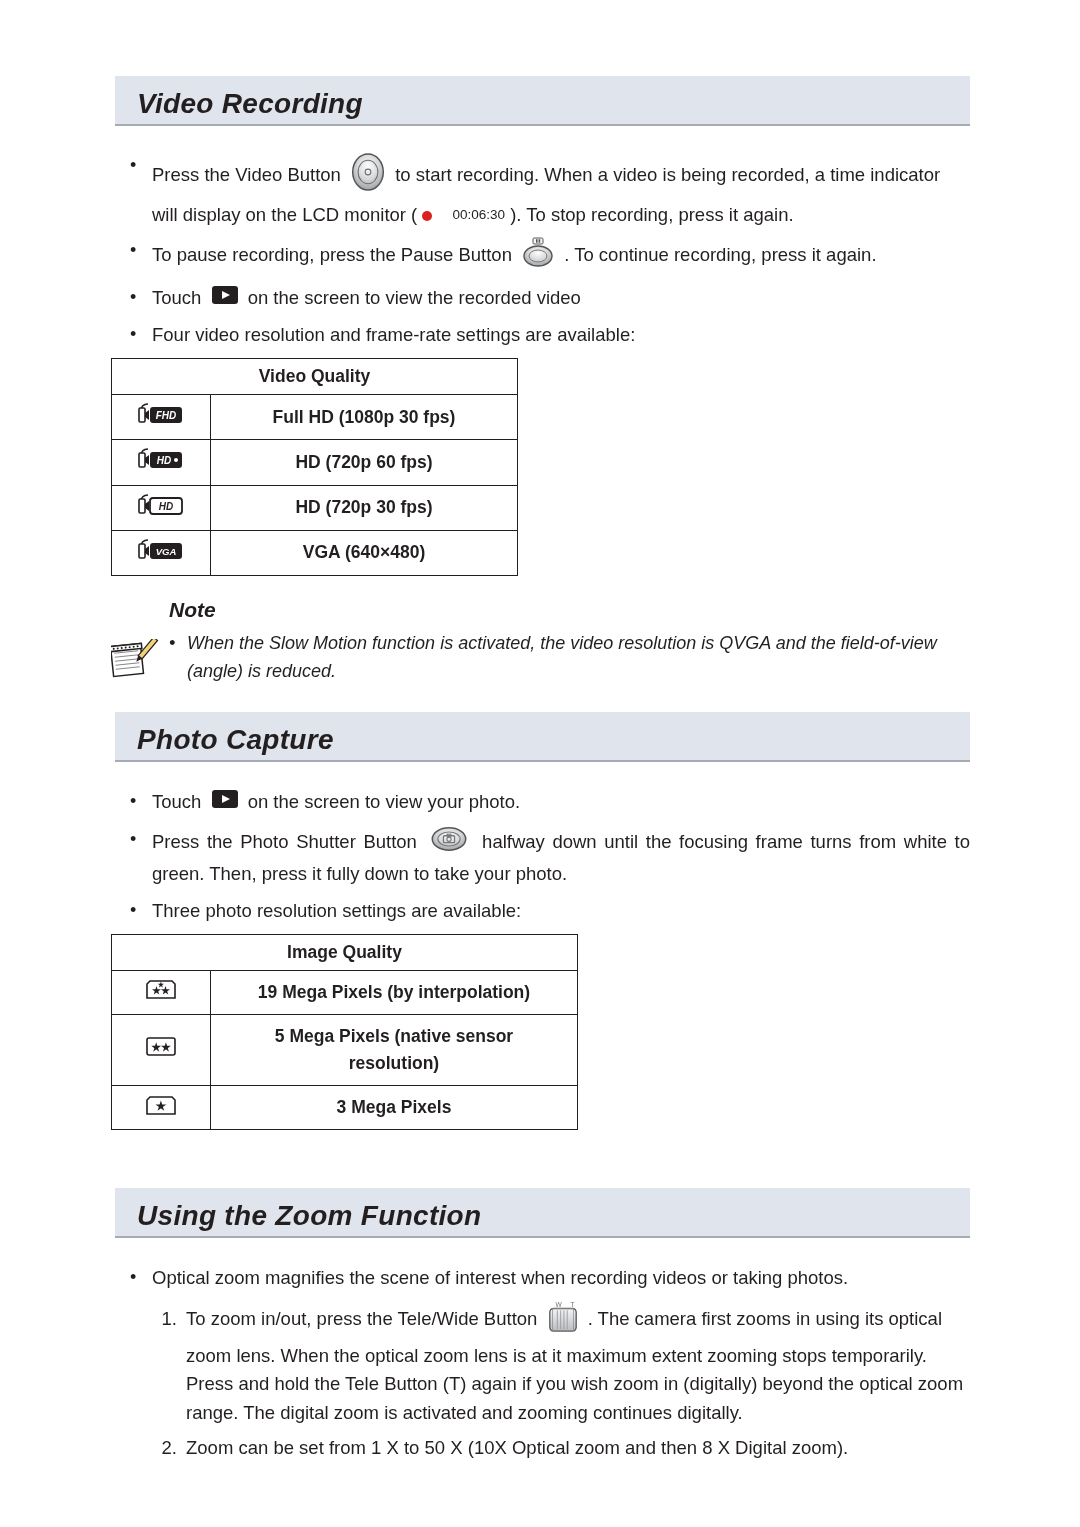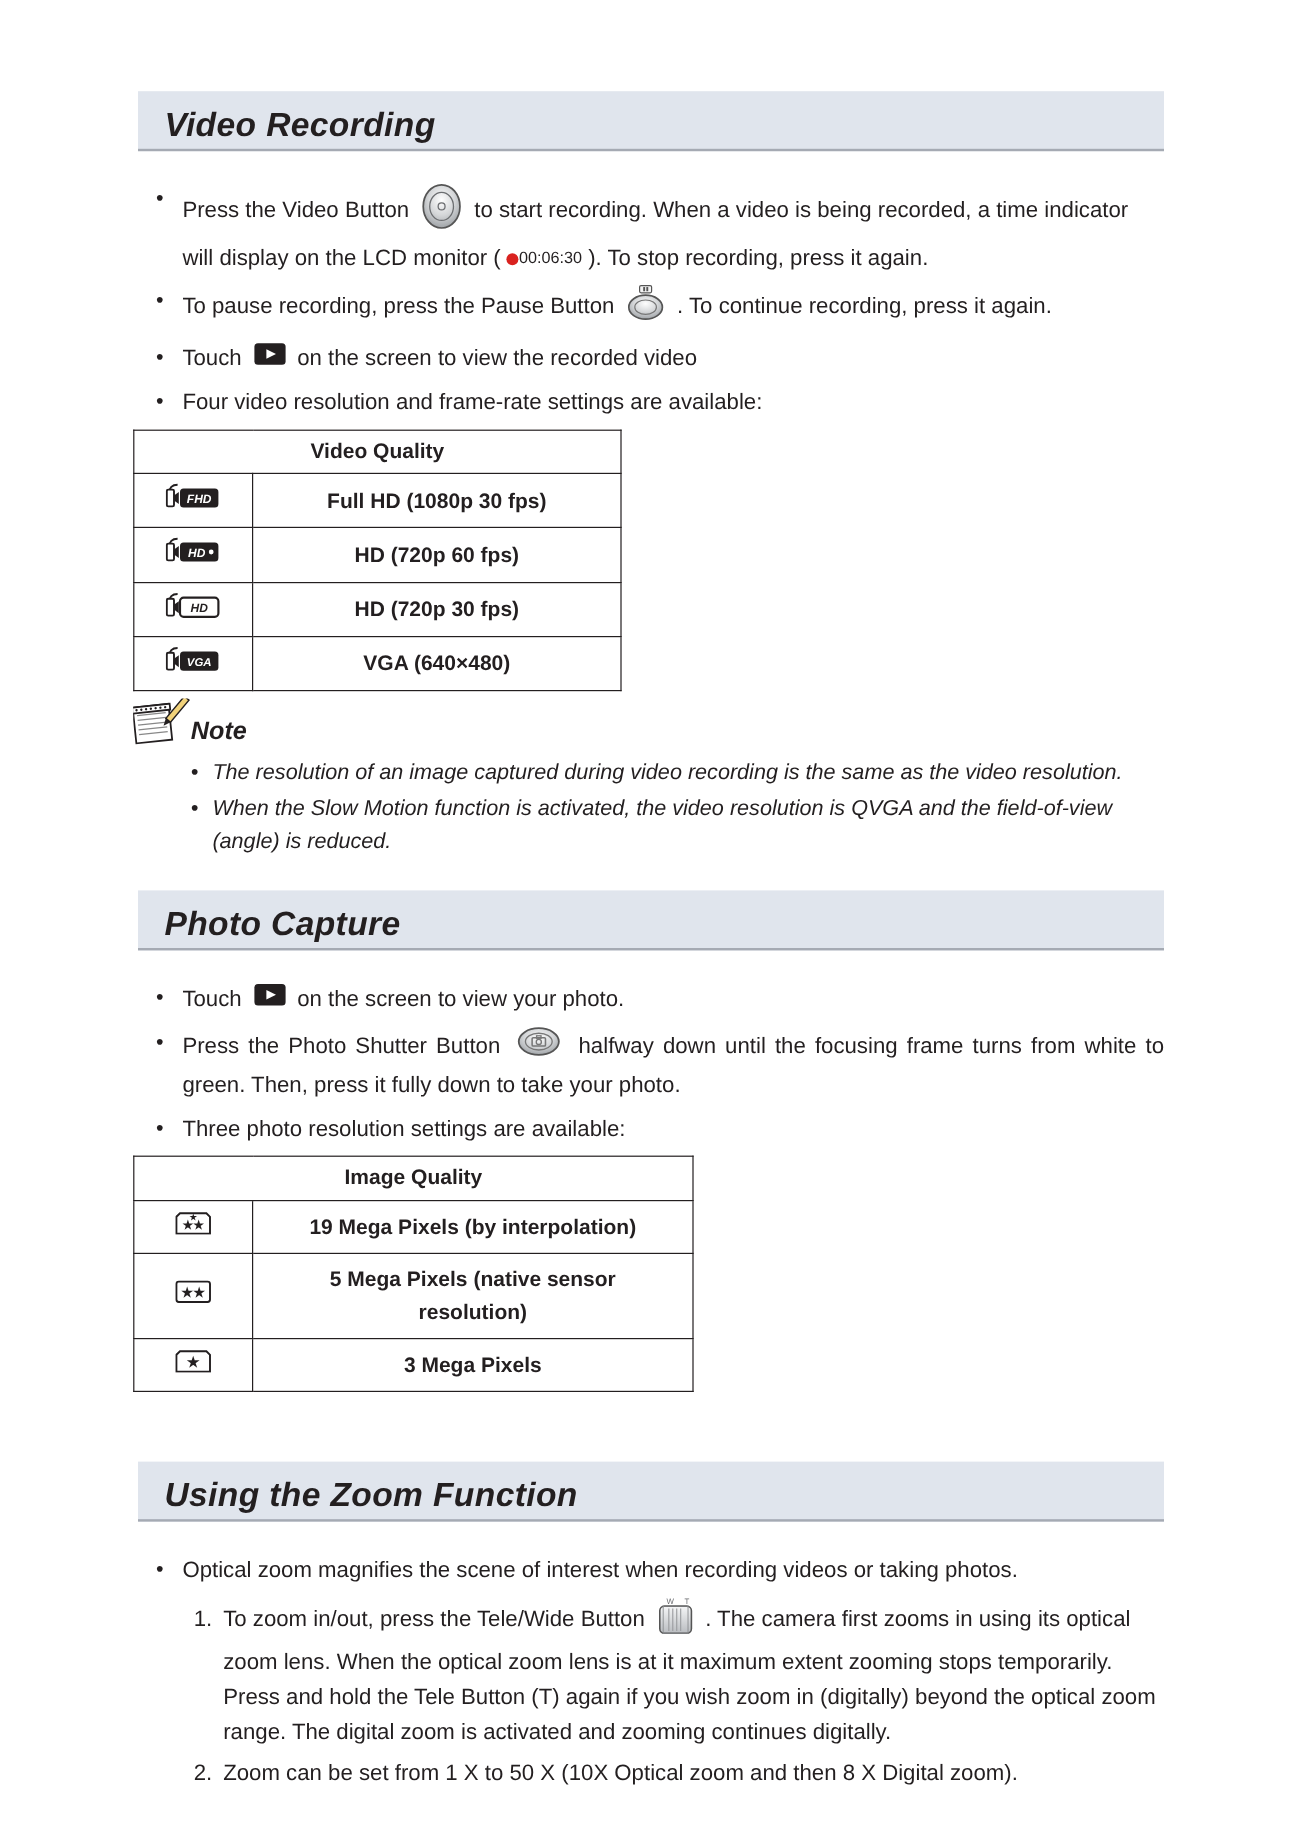--- a/index.html
+++ b/index.html
@@ -51,21 +51,21 @@
   .inline-icon {
     display: inline-block;
     vertical-align: middle;
     margin: 0 4px;
   }
   .timecode {
     font-size: 13.5px;
     vertical-align: middle;
     display: inline-flex;
     align-items: center;
-    gap: 0;
+    gap: 20px;
   }
   .rec-dot {
     width: 10px; height: 10px; border-radius: 50%;
     background: #d9221f;
     display: inline-block;
   }
   table.spec {
     border-collapse: collapse;
     margin-top: 6px;
     margin-left: -4px;
@@ -85,21 +85,22 @@
     width: 90px;
     padding: 6px 4px;
   }
   table.spec td.txtcell {
     padding: 8px 18px;
     width: 270px;
   }
   table.spec.wide td.txtcell { width: 330px; }
   .note-wrap {
     display: flex;
-    align-items: flex-start;
+    align-items: flex-end;
+    gap: 10px;
     margin-top: 8px;
     margin-left: -4px;
   }
   .note-icon-box { flex: 0 0 auto; margin-top:-2px; }
   .note-heading {
     font-style: italic;
     font-weight: 900;
     font-size: 21px;
     margin: 10px 0 4px 0;
   }
@@ -275,21 +276,20 @@
           </g>
           <g transform="rotate(40 38 10)">
             <rect x="34" y="-2" width="5" height="24" fill="#f1d27a" stroke="#231f20" stroke-width="1.2"></rect>
             <polygon points="34,22 39,22 36.5,28" fill="#231f20"></polygon>
           </g>
         </svg>
       </div>
       <div>
         <div class="note-heading">Note</div>
         <ul class="note-list">
-          <li>The resolution of an image captured during video recording is the same as the video resolution.</li>
           <li>When the Slow Motion function is activated, the video resolution is QVGA and the field-of-view (angle) is reduced.</li>
         </ul>
       </div>
     </div>
   </div>
 
   <div class="section-bar" style="margin-top:24px">
     <h2>Photo Capture</h2>
   </div>
 

